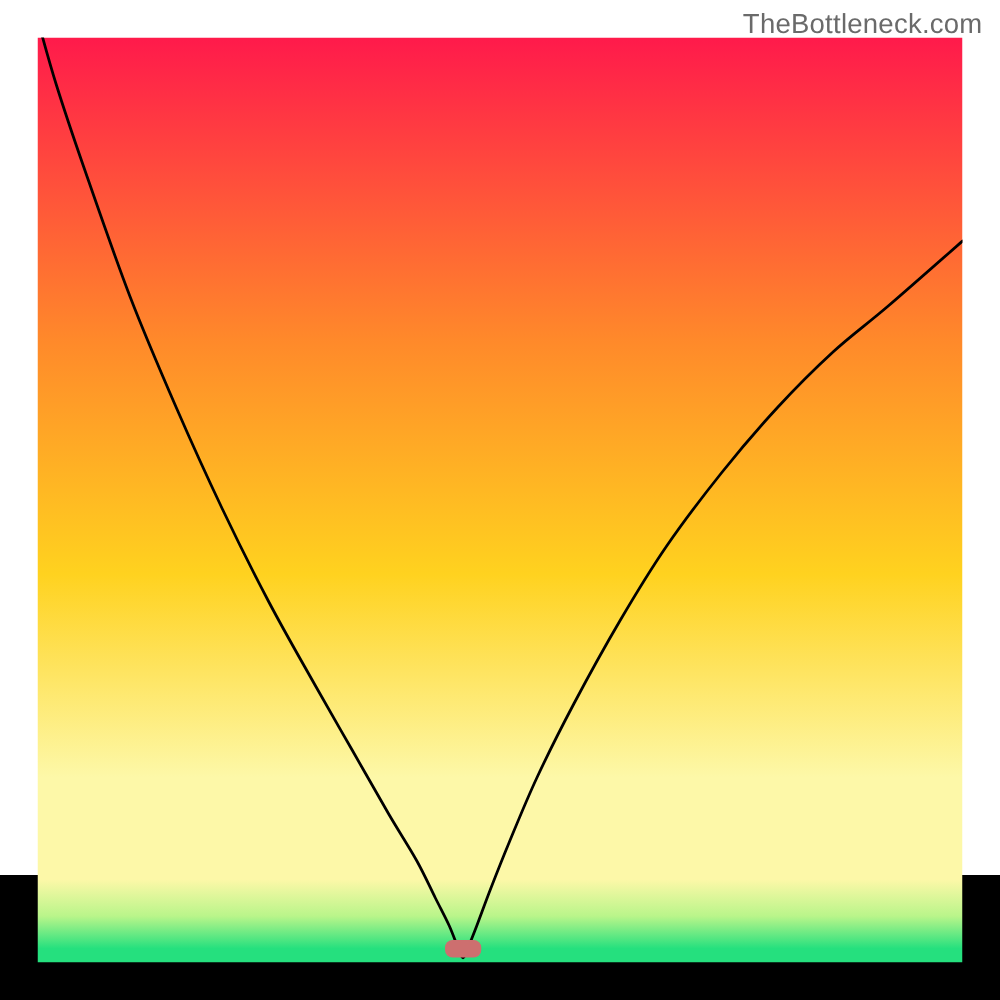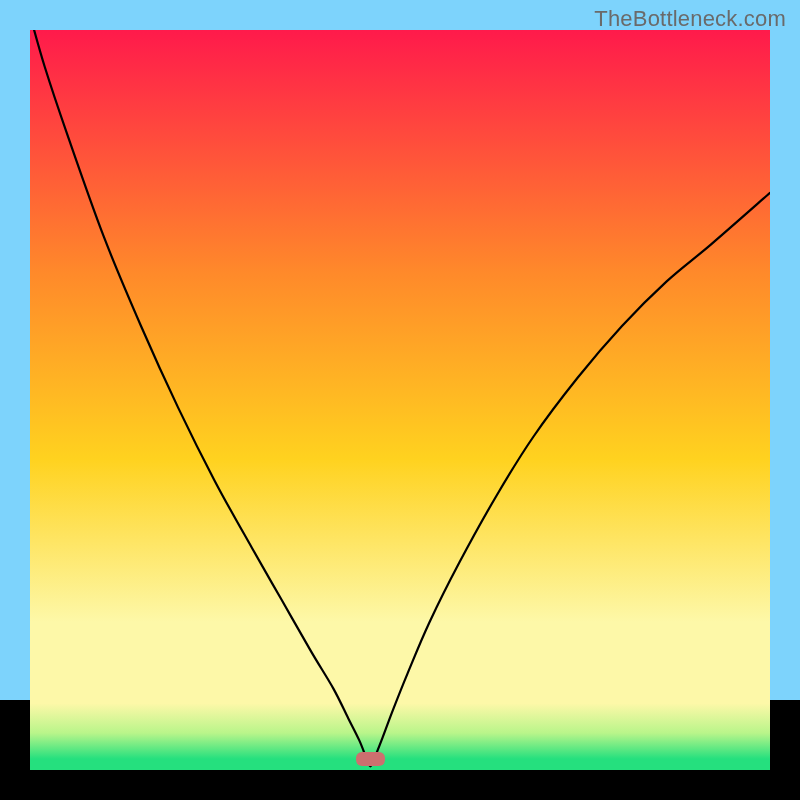--- a/index.html
+++ b/index.html
@@ -10,21 +10,21 @@
     background: #000;
     overflow: hidden;
     font-family: Arial, Helvetica, sans-serif;
   }
   .frame {
     position: absolute;
     top: 0;
     left: 0;
     width: 800px;
     height: 700px;
-    background: #7dd3fc;
+    background: #ffffff;
   }
   .plot {
     position: absolute;
     top: 30px;
     left: 30px;
     width: 740px;
     height: 740px;
   }
   .gradient {
     position: absolute;

